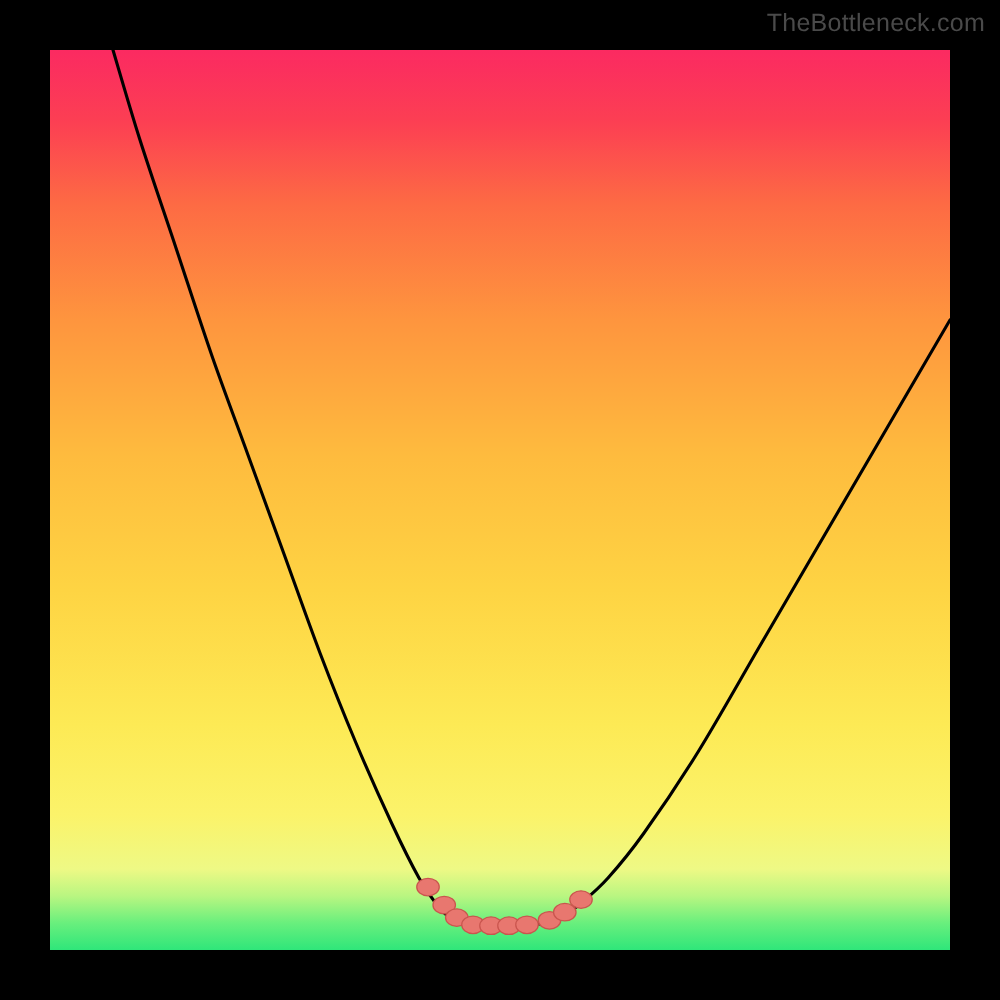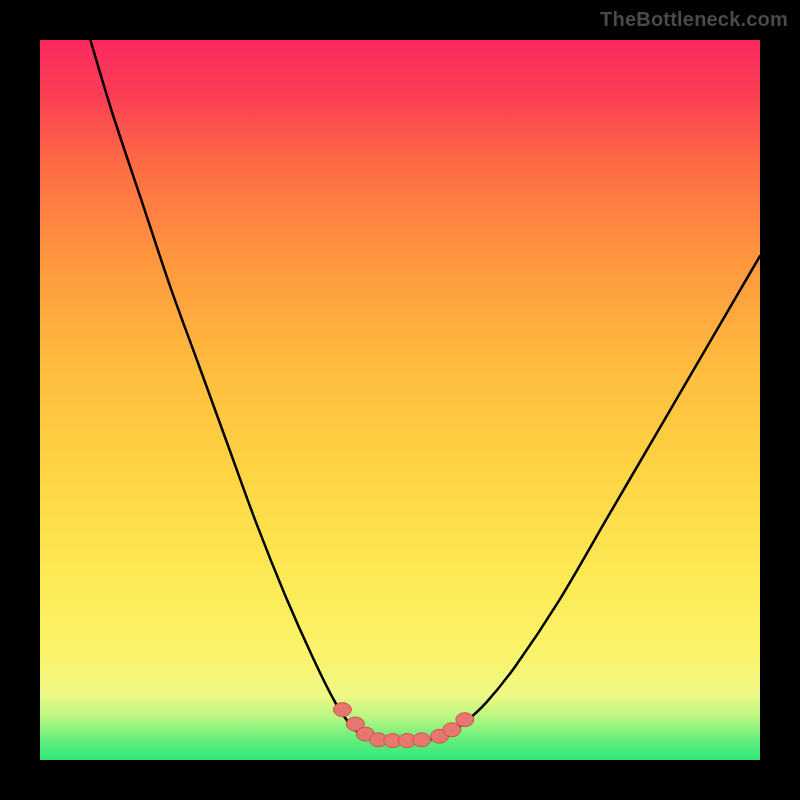--- a/index.html
+++ b/index.html
@@ -46,21 +46,21 @@
     top: 0;
     width: 720px;
     height: 720px;
   }
   .attribution {
     position: absolute;
     top: 8px;
     right: 12px;
     color: #4a4a4a;
     font-size: 20px;
-    font-weight: 700;
+    font-weight: 400;
     letter-spacing: 0.2px;
     user-select: none;
   }
 </style>
 </head>
 <body>
 
 <div class="frame">
   <div class="attribution">TheBottleneck.com</div>
 

